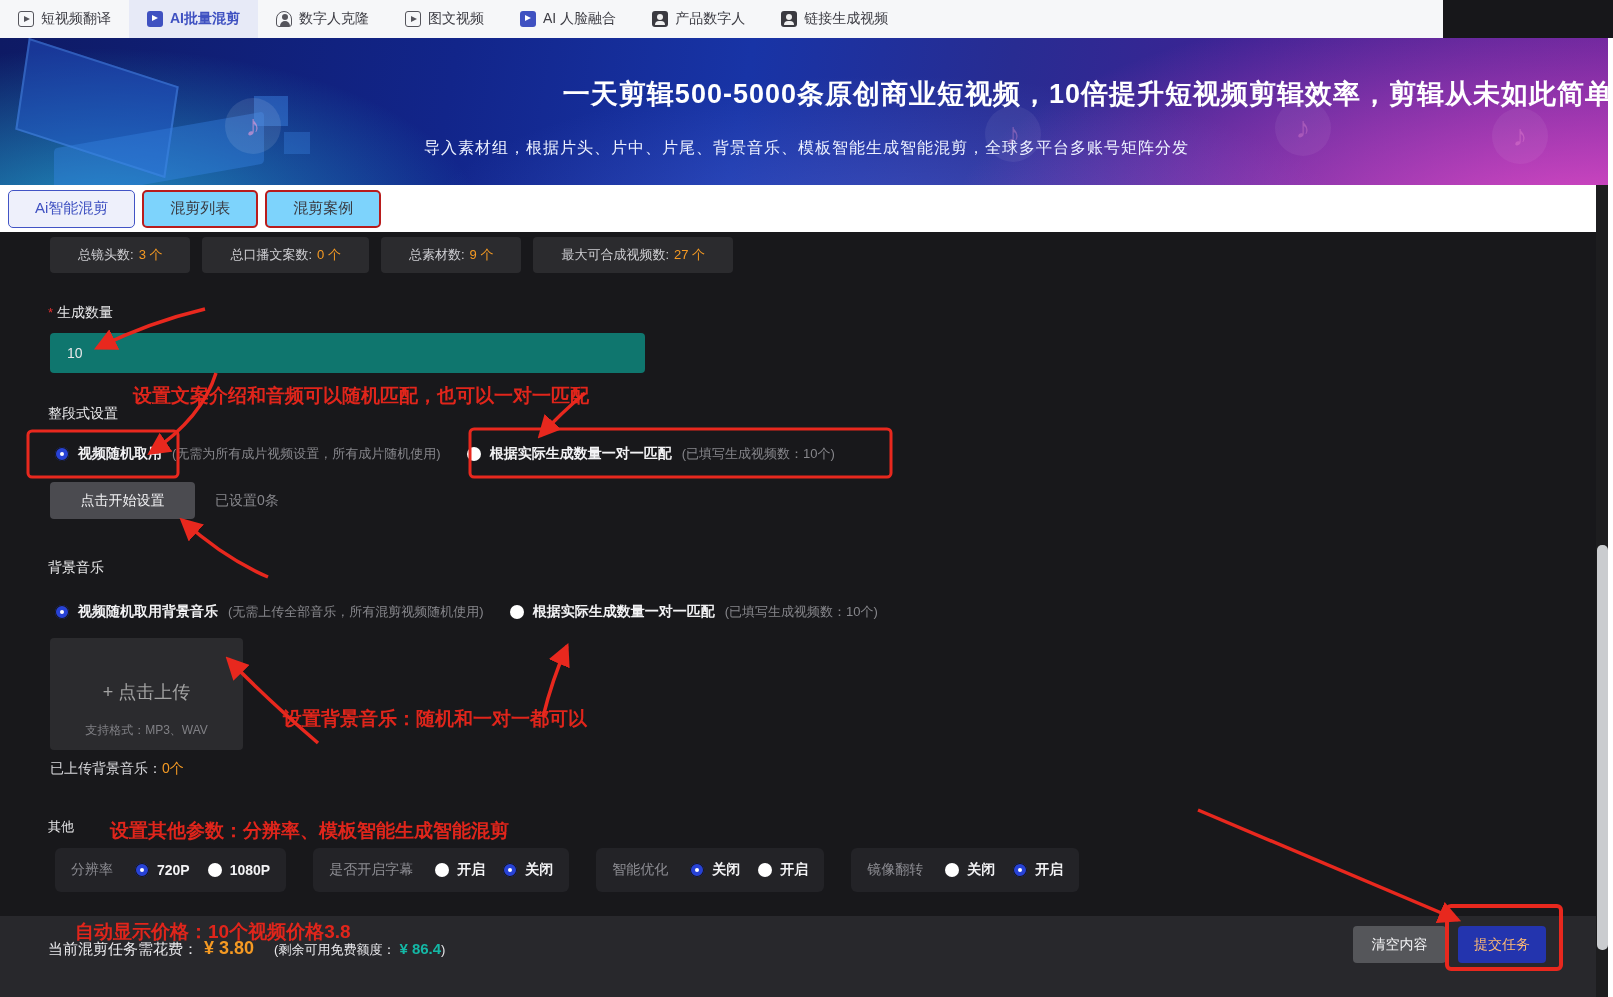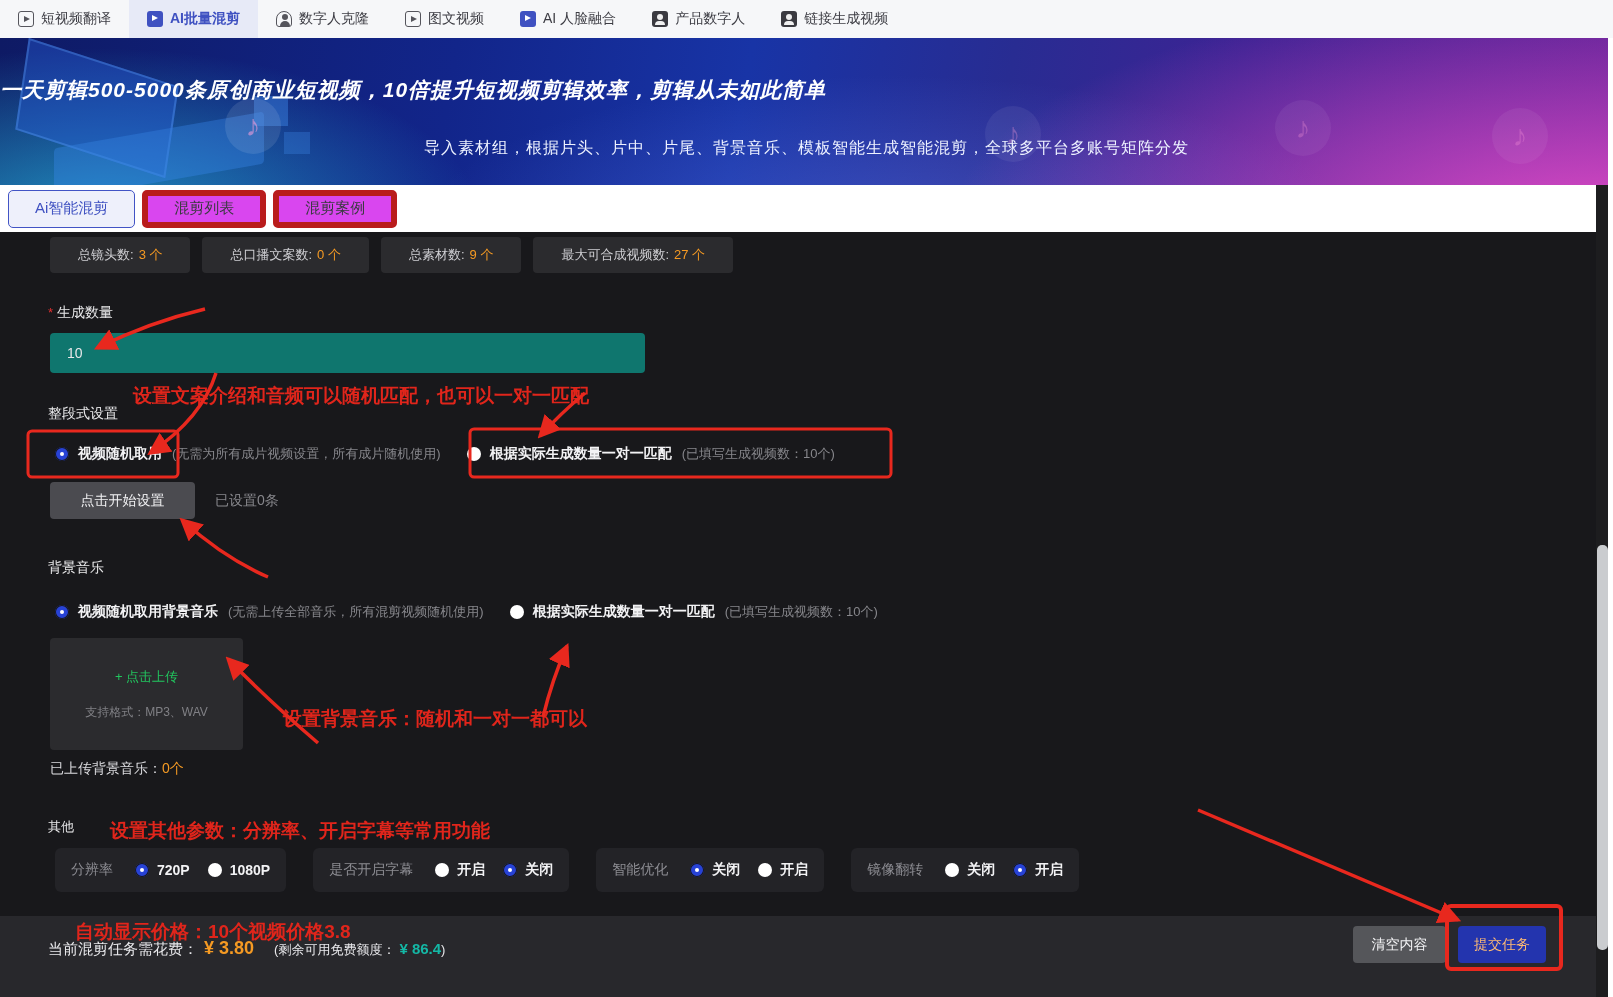--- a/index.html
+++ b/index.html
@@ -1,21 +1,21 @@
 <!DOCTYPE html>
 <html><head>
 <meta charset="utf-8">
 <style>
   * { margin:0; padding:0; box-sizing:border-box; }
   html,body { width:1613px; height:997px; overflow:hidden; }
   body { font-family:"Liberation Sans","DejaVu Sans",sans-serif; background:#17171a; position:relative; }
   .page { position:absolute; inset:0; width:1613px; height:997px; background:#17171a; overflow:hidden; }
 
   
-  .navbar { position:absolute; top:0; left:0; width:1613px; height:38px; background:#f6f7f9; display:flex; align-items:stretch; z-index:5; }
+  .navbar { position:absolute; top:0; left:0; width:1443px; height:38px; background:#f6f7f9; display:flex; align-items:stretch; z-index:5; }
   .nav-item { display:flex; align-items:center; gap:7px; padding:0 18px; font-size:14px; color:#3c3c43; cursor:pointer; }
   .nav-item.active { background:#e7eaf7; color:#3f51c1; font-weight:bold; }
   .nico { width:16px; height:16px; border-radius:3px; position:relative; flex:0 0 16px; }
   .nico-outline { border:1.5px solid #55555c; }
   .nico-outline::after { content:""; position:absolute; left:5px; top:3.5px; border-left:6px solid #55555c; border-top:3.5px solid transparent; border-bottom:3.5px solid transparent; }
   .nico-blue { background:#3f51c1; }
   .nico-blue::after { content:""; position:absolute; left:5px; top:4px; border-left:6px solid #fff; border-top:3.5px solid transparent; border-bottom:3.5px solid transparent; }
   .nico-person { border:1.5px solid #55555c; border-radius:50% 50% 3px 3px; }
   .nico-person::before { content:""; position:absolute; left:4.5px; top:2px; width:6px; height:6px; border-radius:50%; background:#55555c; }
   .nico-person::after { content:""; position:absolute; left:2.5px; top:9px; width:10px; height:5px; border-radius:5px 5px 0 0; background:#55555c; }
@@ -24,31 +24,31 @@
   .nico-dark::after { content:""; position:absolute; left:3px; top:10px; width:10px; height:4px; border-radius:4px 4px 0 0; background:#f0f0f0; }
 
   
   .banner { position:absolute; top:38px; left:0; width:1613px; height:147px; overflow:hidden;
     background:
       radial-gradient(ellipse 620px 280px at 6% 125%, rgba(42,205,235,0.65), rgba(42,150,235,0.0) 62%),
       radial-gradient(ellipse 980px 360px at 99% 128%, rgba(244,82,206,0.85), rgba(244,82,206,0.0) 66%),
       radial-gradient(ellipse 760px 260px at 55% 135%, rgba(110,140,255,0.35), rgba(110,140,255,0.0) 62%),
       linear-gradient(100deg, #0e1a64 0%, #12258a 28%, #1834a6 46%, #282c92 62%, #3d2394 76%, #5a2096 100%);
   }
-  .banner-title { position:absolute; top:38px; left:0; width:100%; text-align:left; color:#ffffff; font-size:21px; font-weight:bold; letter-spacing:1px;font-style:italic; }
+  .banner-title { position:absolute; top:38px; left:0; width:100%; text-align:right; color:#ffffff; font-size:27px; font-weight:bold; letter-spacing:1px; }
   .banner-subtitle { position:absolute; top:100px; left:0; width:100%; text-align:center; color:#eef2ff; font-size:16px; letter-spacing:1px; }
   .tiktok-badge { position:absolute; width:56px; height:56px; border-radius:50%; background:rgba(255,255,255,0.10); color:rgba(255,160,220,0.55); font-size:30px; display:flex; align-items:center; justify-content:center; }
   .laptop { position:absolute; left:14px; top:18px; width:300px; height:120px; opacity:.75; }
   .laptop .screen { position:absolute; left:8px; top:4px; width:150px; height:96px; background:rgba(40,96,220,0.55); transform:skewY(18deg) skewX(-8deg); border:2px solid rgba(90,160,255,0.5); }
   .laptop .base { position:absolute; left:40px; top:74px; width:210px; height:52px; background:rgba(60,140,245,0.45); transform:skewY(-10deg); border-radius:4px; }
   .laptop .cube { position:absolute; background:rgba(70,150,250,0.5); }
 
   
   .tabsrow { position:absolute; top:185px; left:0; width:1613px; height:47px; background:#ffffff; display:flex; align-items:center; gap:7px; padding-left:8px; z-index:4; }
-  .tab-btn { height:38px; padding:0 26px; border-radius:5px; border:6px solid #b91c1c; background:#d946ef; color:#3a3a40; font-size:15px; display:flex; align-items:center; cursor:pointer; }
+  .tab-btn { height:38px; padding:0 26px; border-radius:5px; border:2px solid #b91c1c; background:#7dd3fc; color:#3a3a40; font-size:15px; display:flex; align-items:center; cursor:pointer; }
   .tab-btn.active { border:1px solid #4254c5; color:#3f51c1; background:#eef0fb; }
 
   
   .main { position:absolute; top:232px; left:0; width:1613px; height:684px; background:#18181b; }
 
   .stats { position:absolute; top:5px; left:50px; display:flex; gap:12px; }
   .stat-badge { background:#2b2b2e; border-radius:4px; padding:9px 28px; font-size:13px; color:#cfcfd3; display:flex; gap:5px; align-items:center; }
   .stat-badge b { color:#f59a23; font-weight:normal; }
 
   .field-label { position:absolute; left:48px; color:#e8e8ea; font-size:14px; }
@@ -65,21 +65,21 @@
   .radio.sel::after { content:""; position:absolute; left:5px; top:5px; width:4px; height:4px; border-radius:50%; background:#ffffff; }
   .radio-label { color:#f2f2f4; font-size:14px; font-weight:bold; margin-left:9px; white-space:nowrap; }
   .radio-hint { color:#87878c; font-size:13px; margin-left:10px; white-space:nowrap; }
   .opt2-gap { margin-left:26px; }
 
   .start-btn { position:absolute; left:50px; top:250px; width:145px; height:37px; background:#4b4b50; border:none; border-radius:4px; color:#f0f0f2; font-size:14px; cursor:pointer; font-family:inherit; }
   .set-count { position:absolute; left:215px; top:260px; color:#87878c; font-size:14px; }
 
   .bgm-label { top:327px; }
   .upload-box { position:absolute; left:50px; top:406px; width:193px; height:112px; background:#2b2b2e; border-radius:4px; text-align:center; cursor:pointer; }
-  .upload-plus { margin-top:30px; color:#22c55e; font-size:13px; }
+  .upload-plus { margin-top:42px; color:#a3a3a3; font-size:18px; }
   .upload-hint { margin-top:18px; color:#808085; font-size:12px; }
   .uploaded-line { position:absolute; left:50px; top:528px; color:#dadade; font-size:14px; }
   .uploaded-line b { color:#f59a23; font-weight:normal; }
 
   .other-label { top:586px; font-size:13px; }
   .other-row { position:absolute; left:55px; top:616px; display:flex; gap:27px; }
   .opt-group { background:#232327; border-radius:6px; height:44px; display:flex; align-items:center; padding:0 16px; gap:10px; }
   .opt-group .g-label { color:#8d8d93; font-size:14px; margin-right:4px; white-space:nowrap; }
   .opt-pair { display:flex; align-items:center; gap:8px; margin-left:8px; }
   .opt-pair .o-label { color:#f2f2f4; font-size:14px; font-weight:bold; white-space:nowrap; }
@@ -269,21 +269,21 @@
       <span>当前混剪任务需花费：</span>
       <span class="cost-val">¥ 3.80</span>
       <span class="quota"><span>(剩余可用免费额度：</span><span class="quota-val">¥ 86.4</span><span>)</span></span>
     </div>
     <button class="clear-btn">清空内容</button>
     <button class="submit-btn">提交任务</button>
   </div>
 
   <div class="note note1">设置文案介绍和音频可以随机匹配，也可以一对一匹配</div>
   <div class="note note2">设置背景音乐：随机和一对一都可以</div>
-  <div class="note note3">设置其他参数：分辨率、开启字幕等常用功能</div>
+  <div class="note note3">设置其他参数：分辨率、模板智能生成智能混剪</div>
   <div class="note note4">自动显示价格：10个视频价格3.8</div>
 
   <svg class="overlay" width="1613" height="997" viewBox="0 0 1613 997">
     <defs>
       <marker id="arrow" viewBox="0 0 10 10" refX="8.5" refY="5" markerWidth="6.5" markerHeight="6.5" orient="auto-start-reverse">
         <path d="M0,0 L10,5 L0,10 z" fill="#e8281e"></path>
       </marker>
     </defs>
     <g stroke="#e8281e" stroke-width="3.5" fill="none">
       <path d="M205,309 Q150,322 97,348" marker-end="url(#arrow)"></path>

